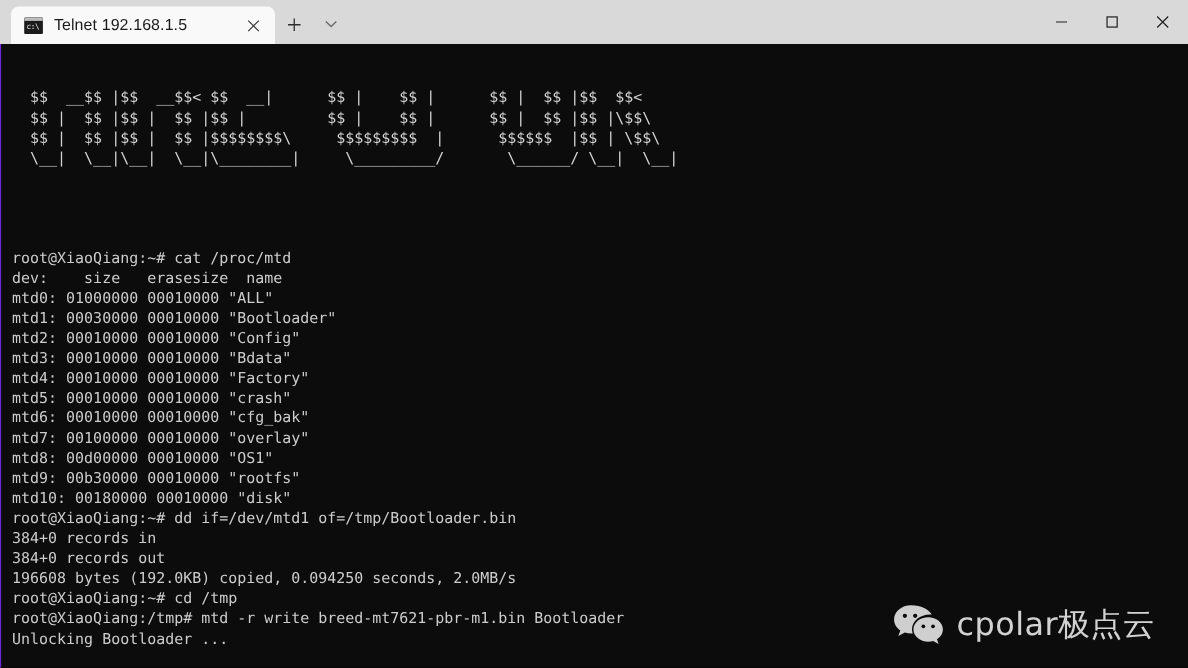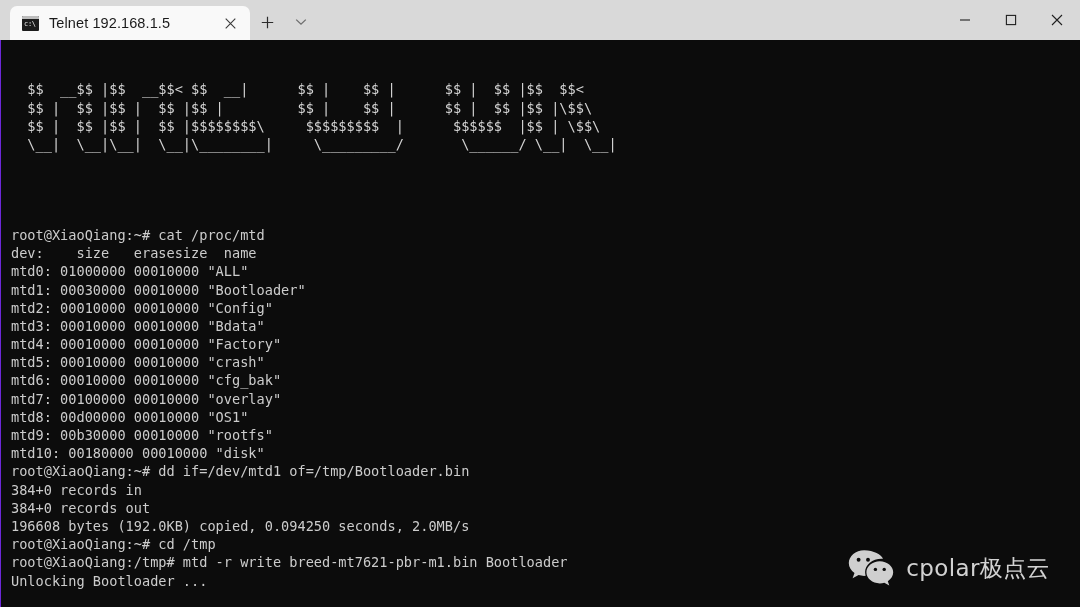--- a/index.html
+++ b/index.html
@@ -164,21 +164,21 @@
     bottom: 19px;
     display: flex;
     align-items: center;
     gap: 12px;
     opacity: 0.92;
     pointer-events: none;
   }
   .wm-logo { width: 46px; height: 40px; display: block; }
   .wm-text {
     font-family: "DejaVu Sans", sans-serif;
-    font-size: 23px;
+    font-size: 29px;
     color: #e3e3e3;
     letter-spacing: 0.4px;
     white-space: nowrap;
   }
 </style>
 </head>
 <body>
 
 <div id="app">
 

